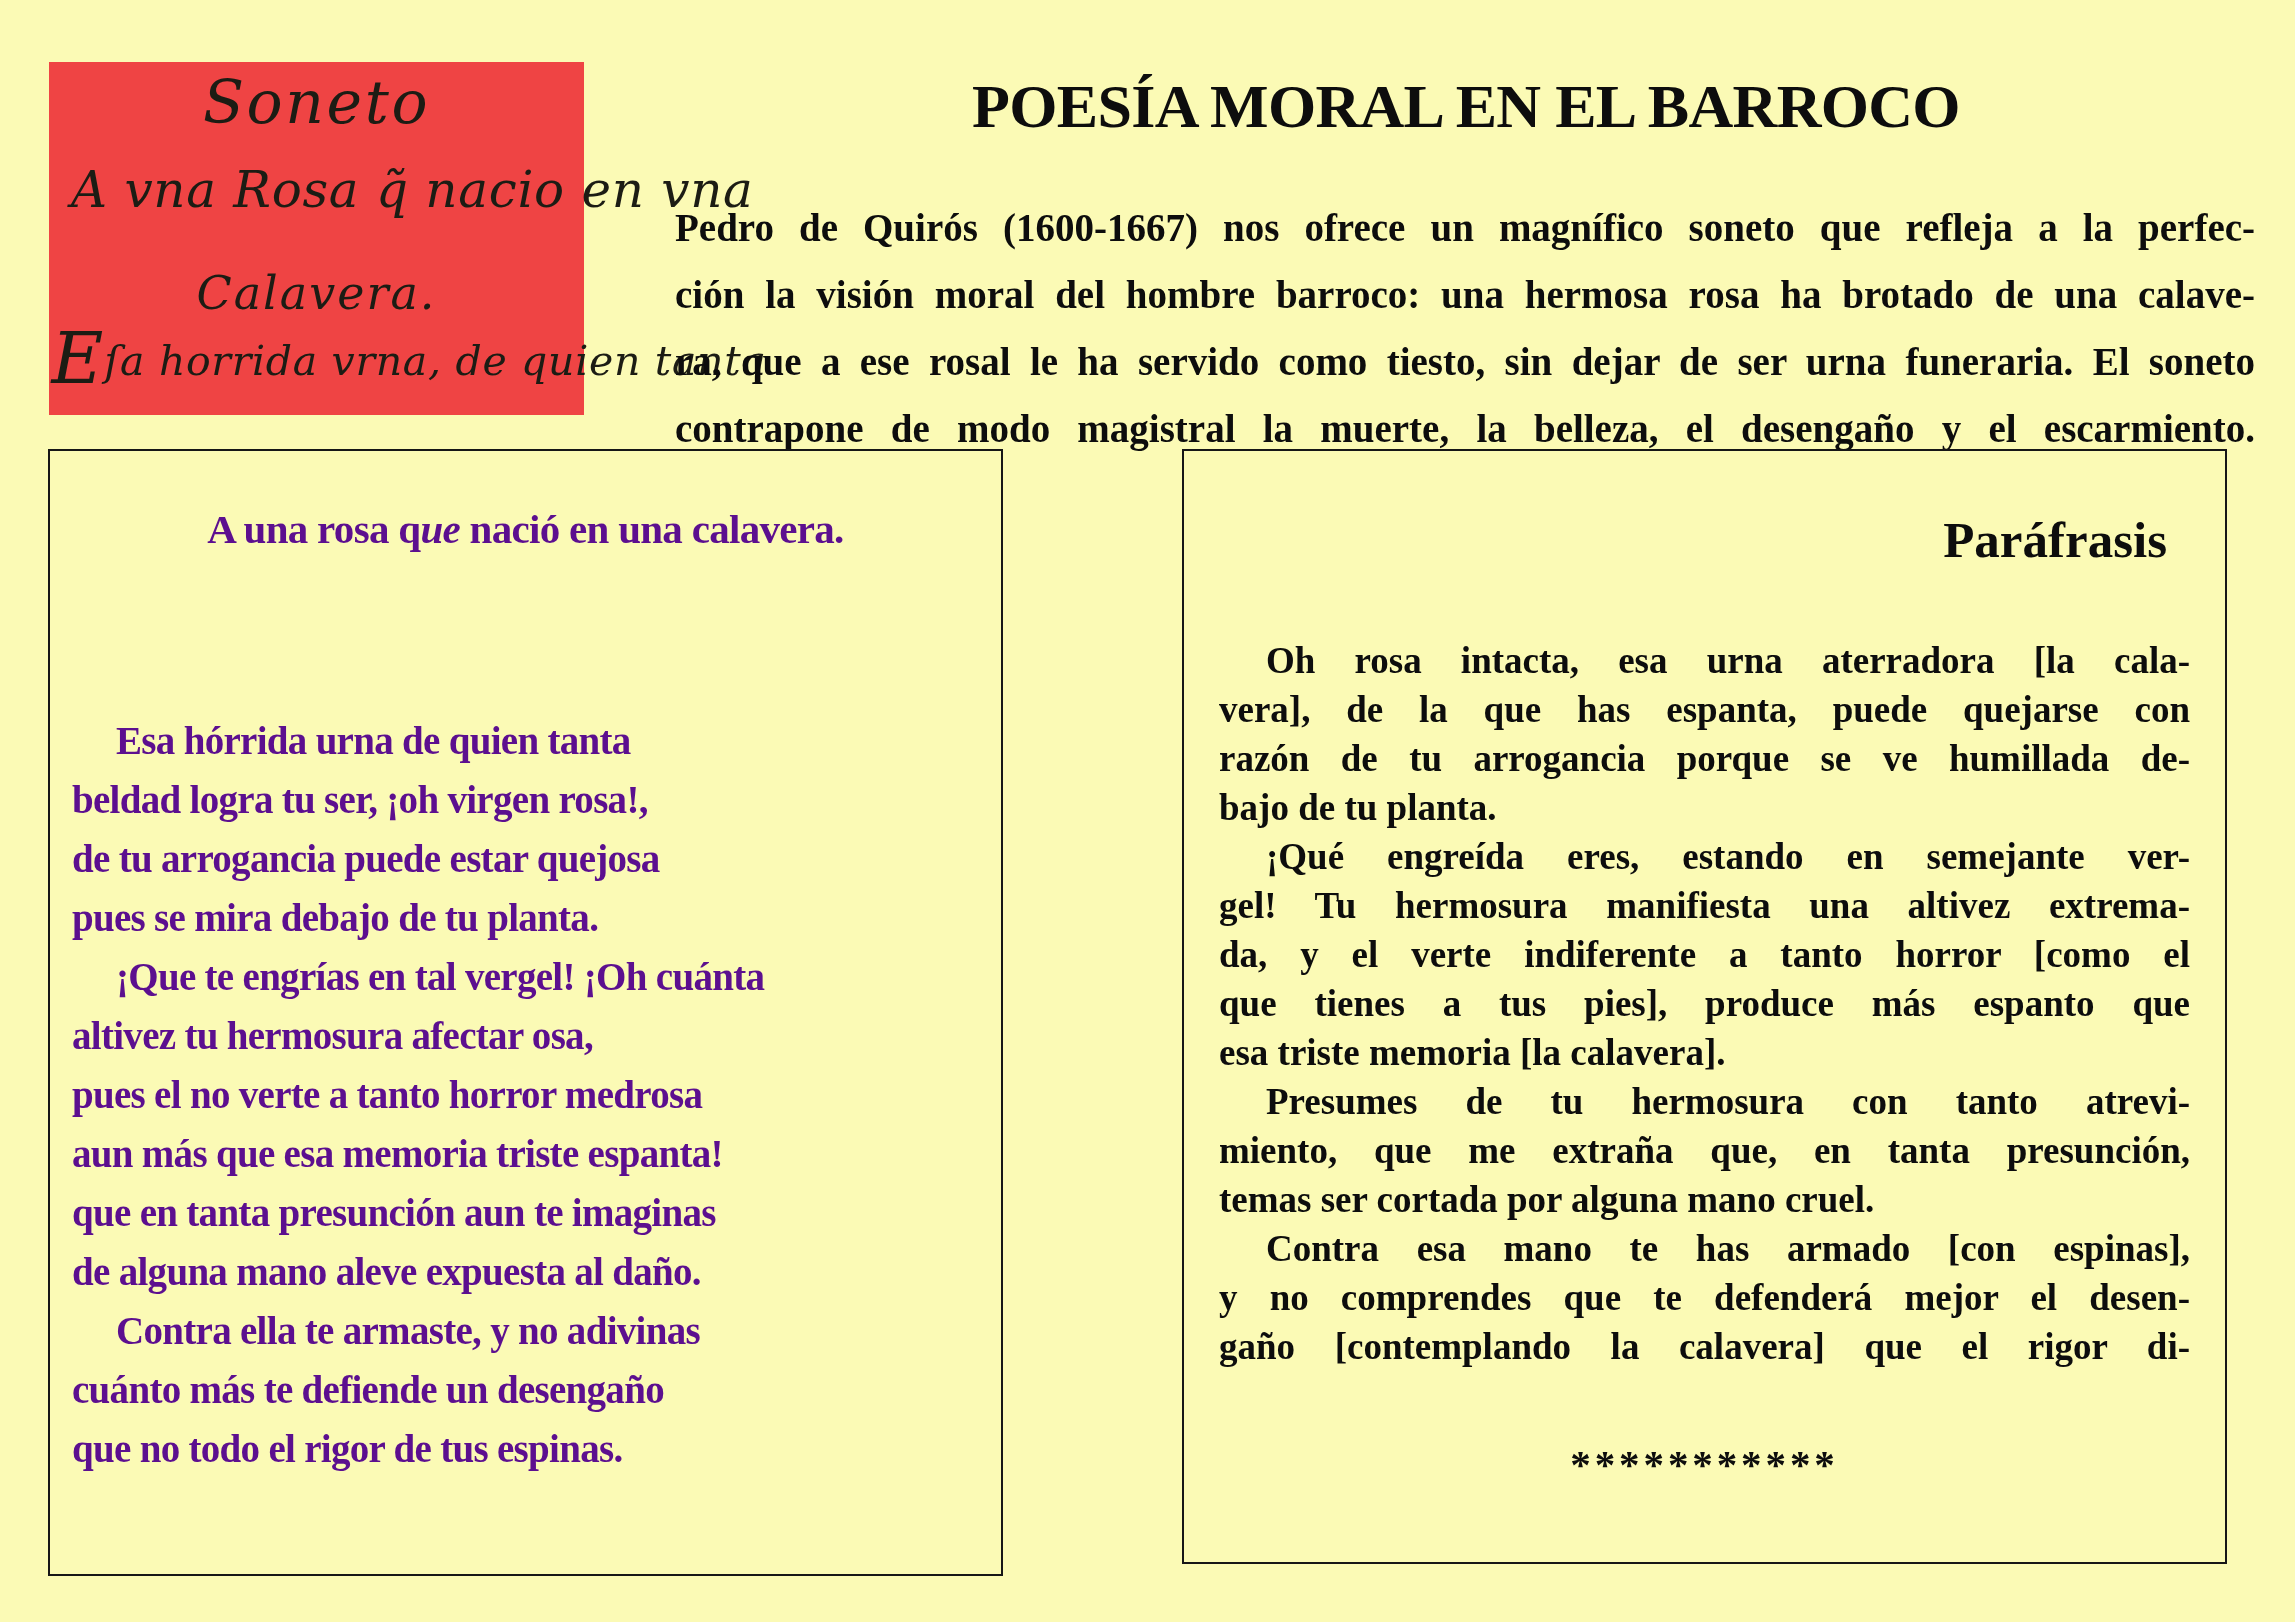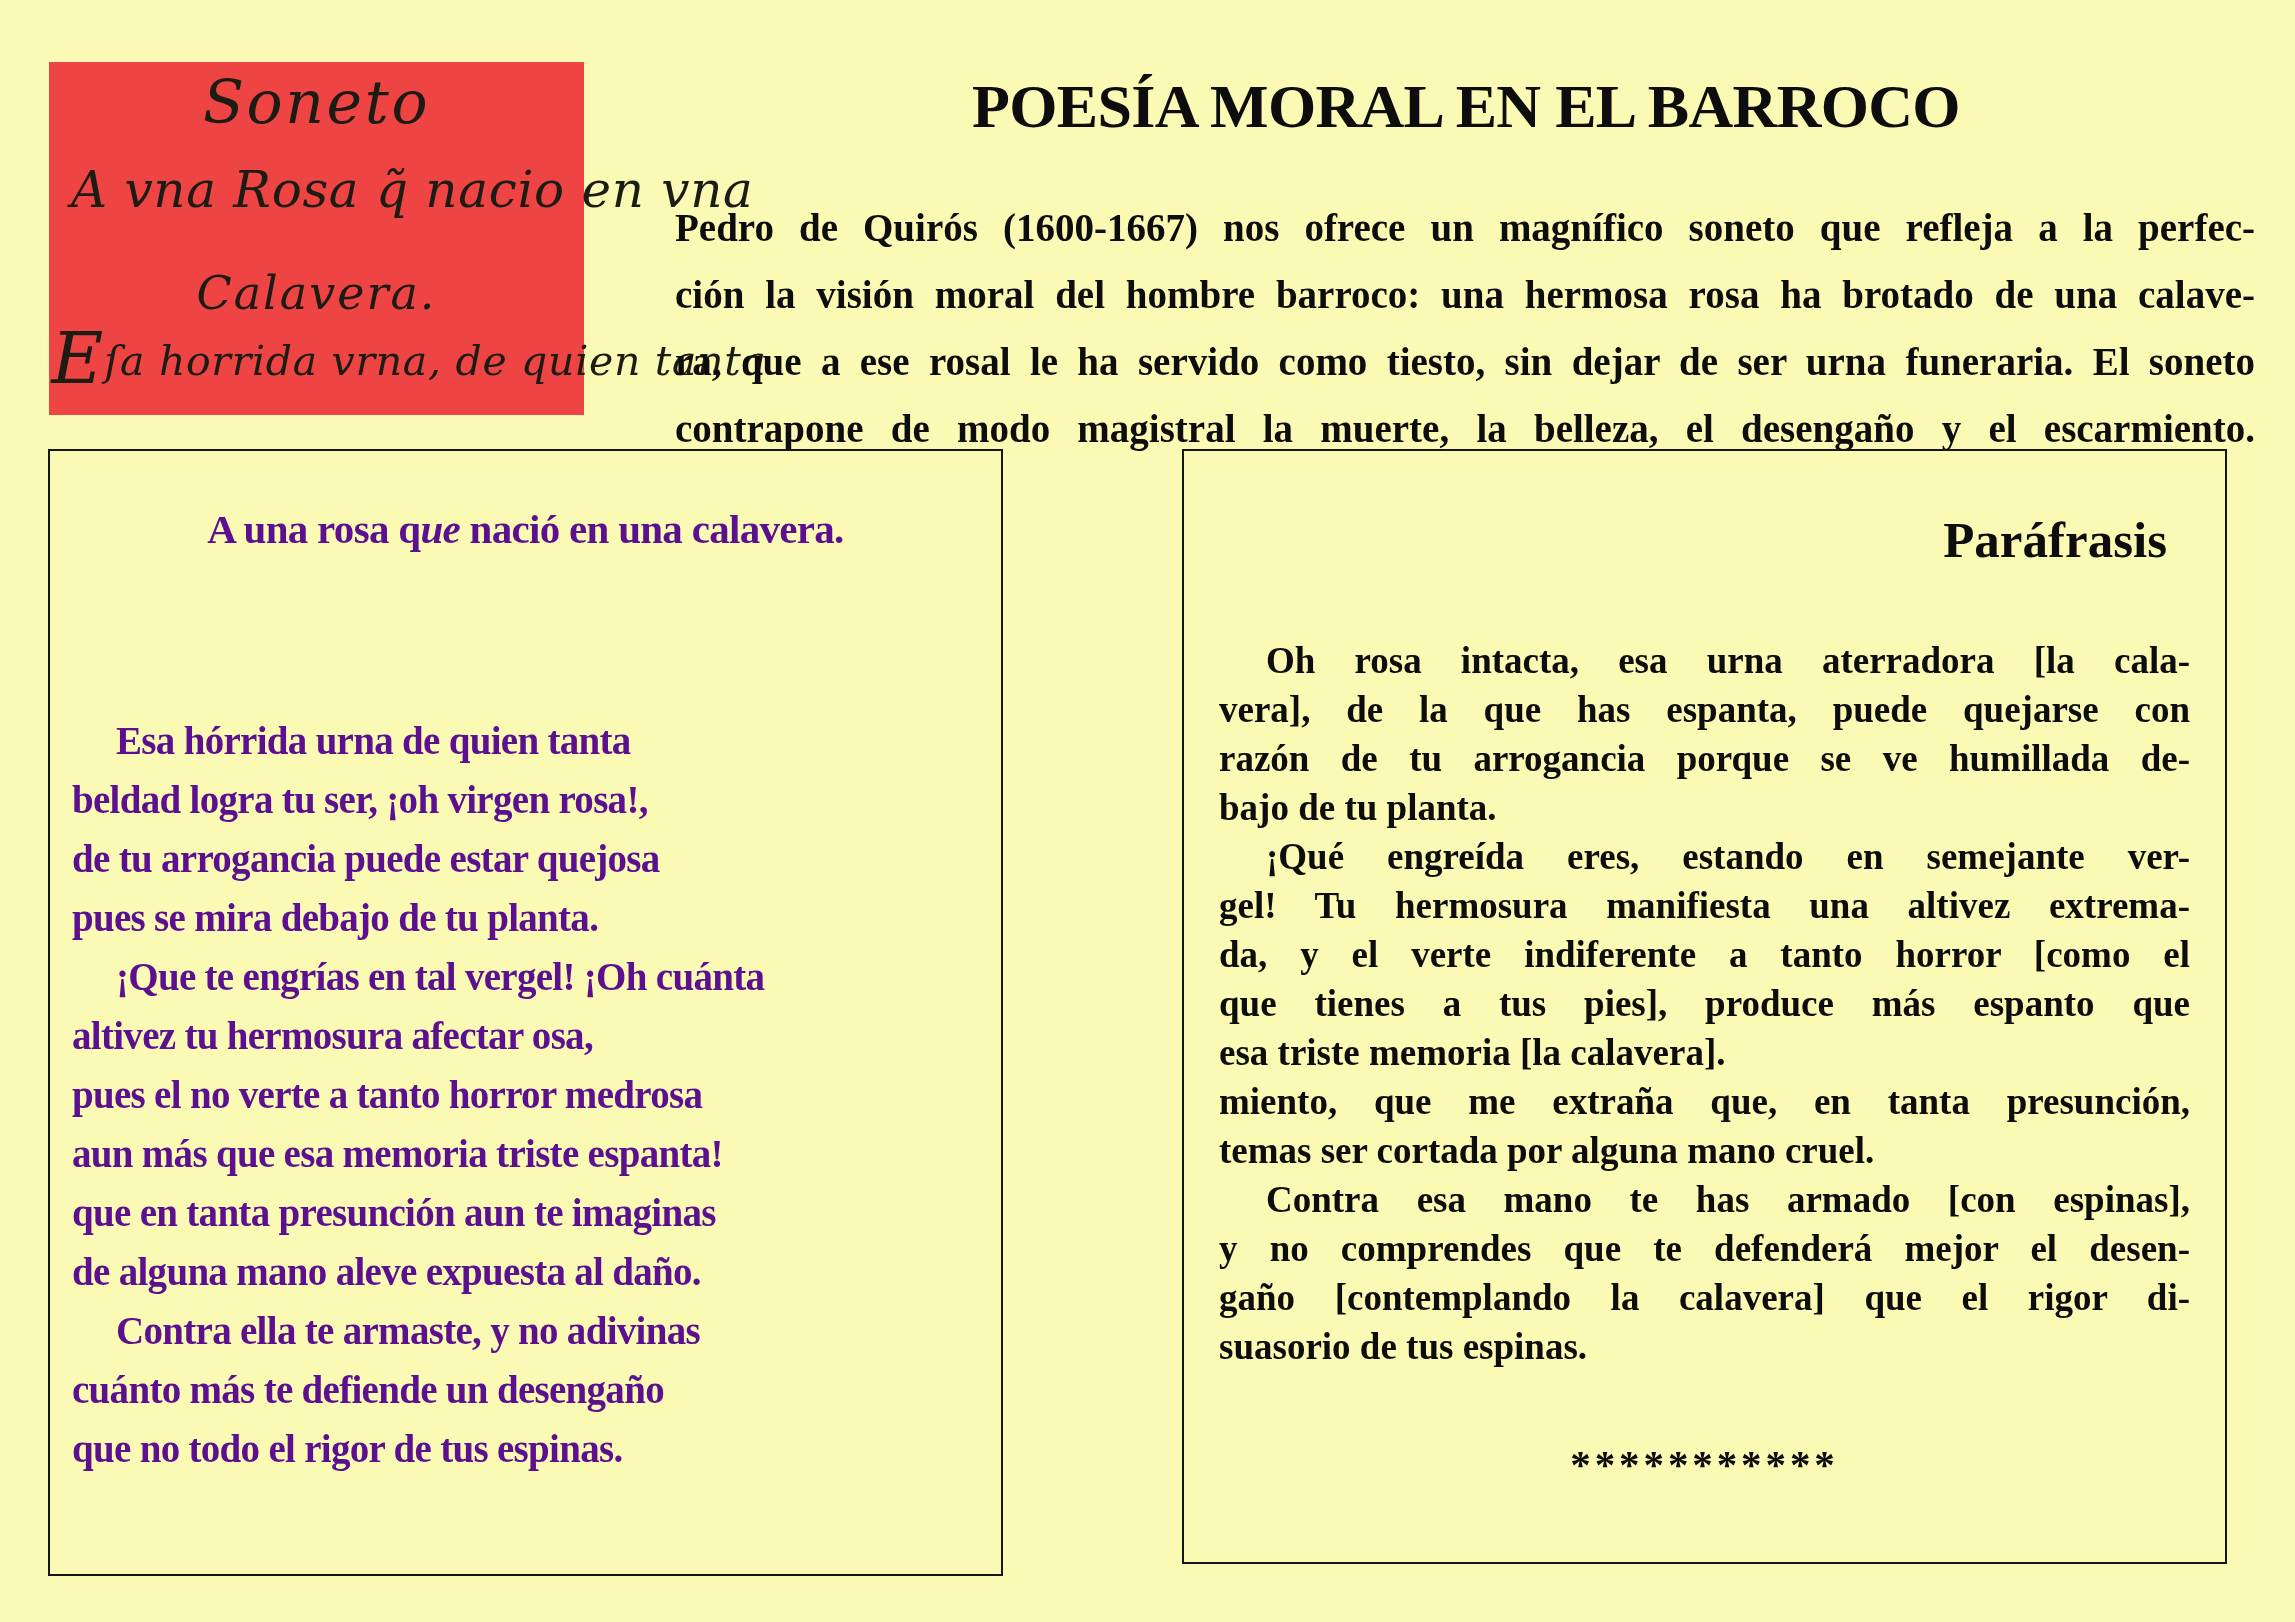--- a/index.html
+++ b/index.html
@@ -110,22 +110,22 @@
   <div class="paraf-body">
       <div class="jline pfirst">Oh rosa intacta, esa urna aterradora [la cala-</div>
       <div class="jline">vera], de la que has espanta, puede quejarse con</div>
       <div class="jline">razón de tu arrogancia porque se ve humillada de-</div>
       <div class="jline pend">bajo de tu planta.</div>
       <div class="jline pfirst">¡Qué engreída eres, estando en semejante ver-</div>
       <div class="jline">gel! Tu hermosura manifiesta una altivez extrema-</div>
       <div class="jline">da, y el verte indiferente a tanto horror [como el</div>
       <div class="jline">que tienes a tus pies], produce más espanto que</div>
       <div class="jline pend">esa triste memoria [la calavera].</div>
+      <div class="jline pfirst">Presumes de tu hermosura con tanto atrevi-</div>
       <div class="jline">miento, que me extraña que, en tanta presunción,</div>
       <div class="jline pend">temas ser cortada por alguna mano cruel.</div>
       <div class="jline pfirst">Contra esa mano te has armado [con espinas],</div>
       <div class="jline">y no comprendes que te defenderá mejor el desen-</div>
       <div class="jline">gaño [contemplando la calavera] que el rigor di-</div>
-      <div class="jline pend">suasorio de tus espinas.</div>
     </div>
   <div class="asterisks">***********</div>
 </div>
 
 
 </body></html>

